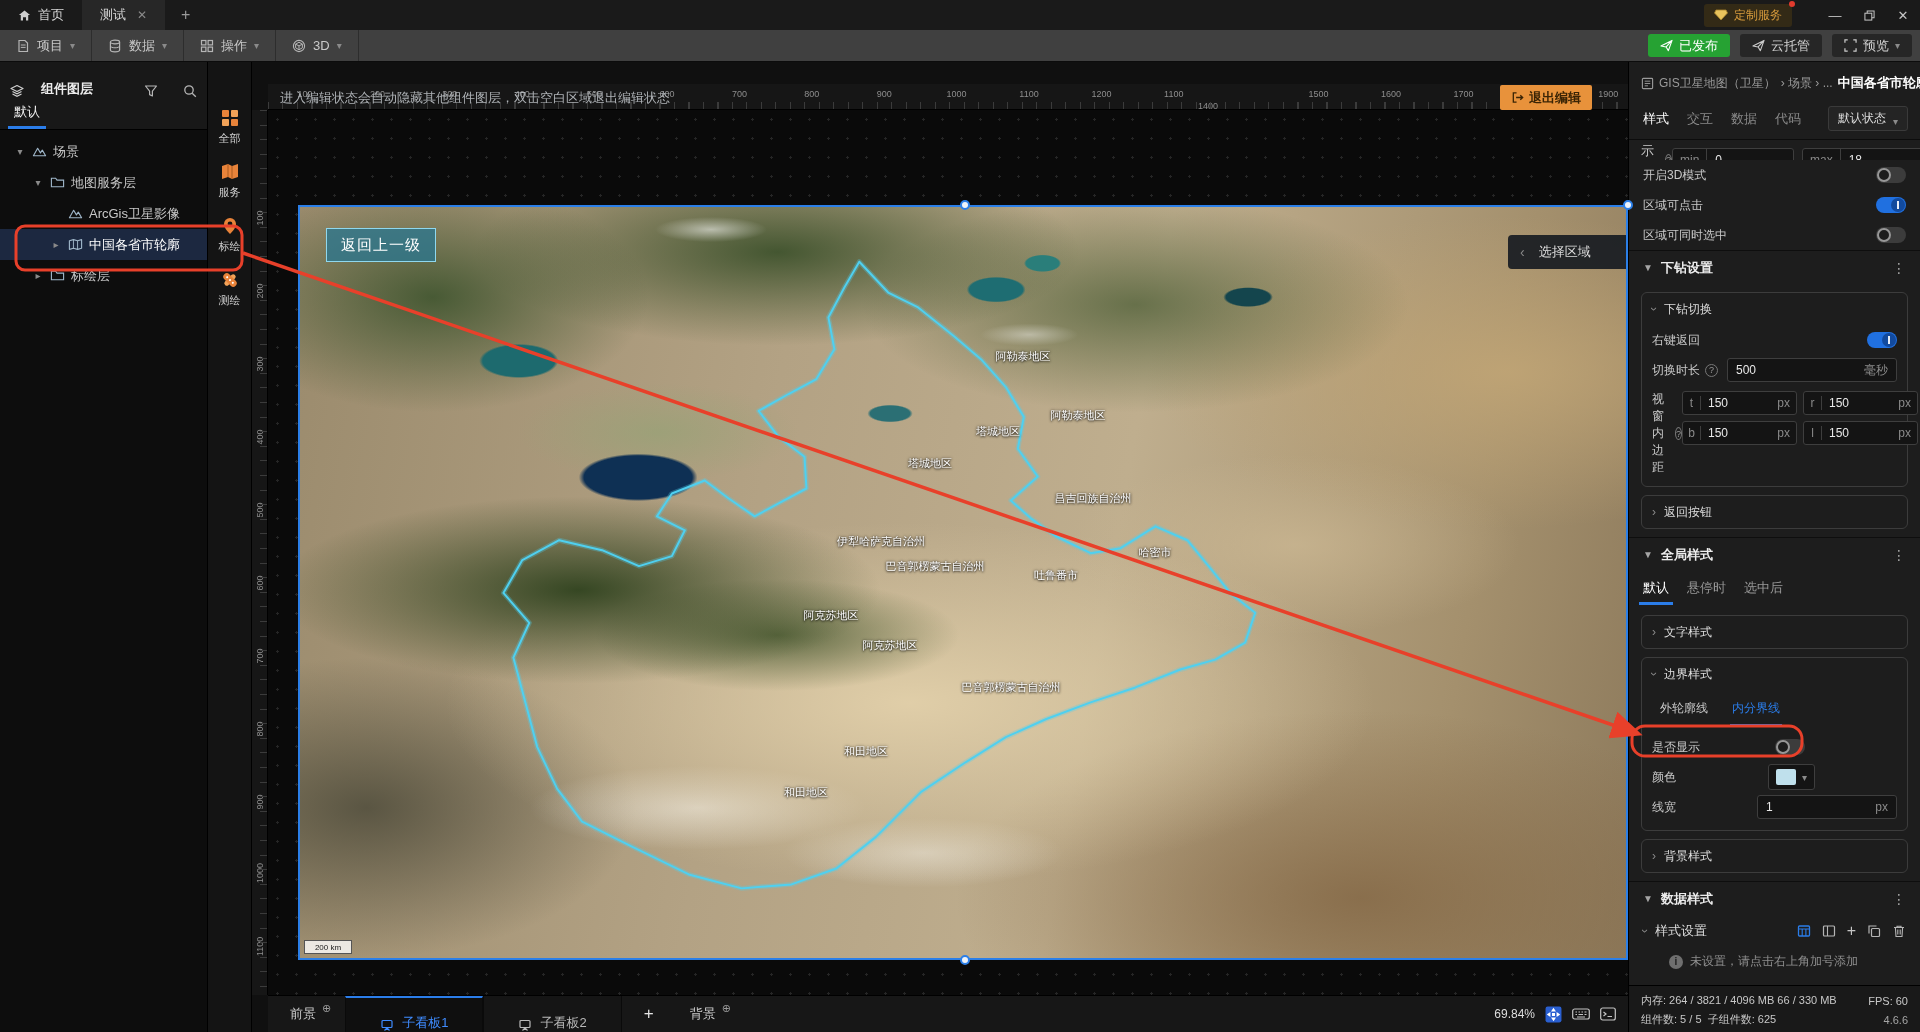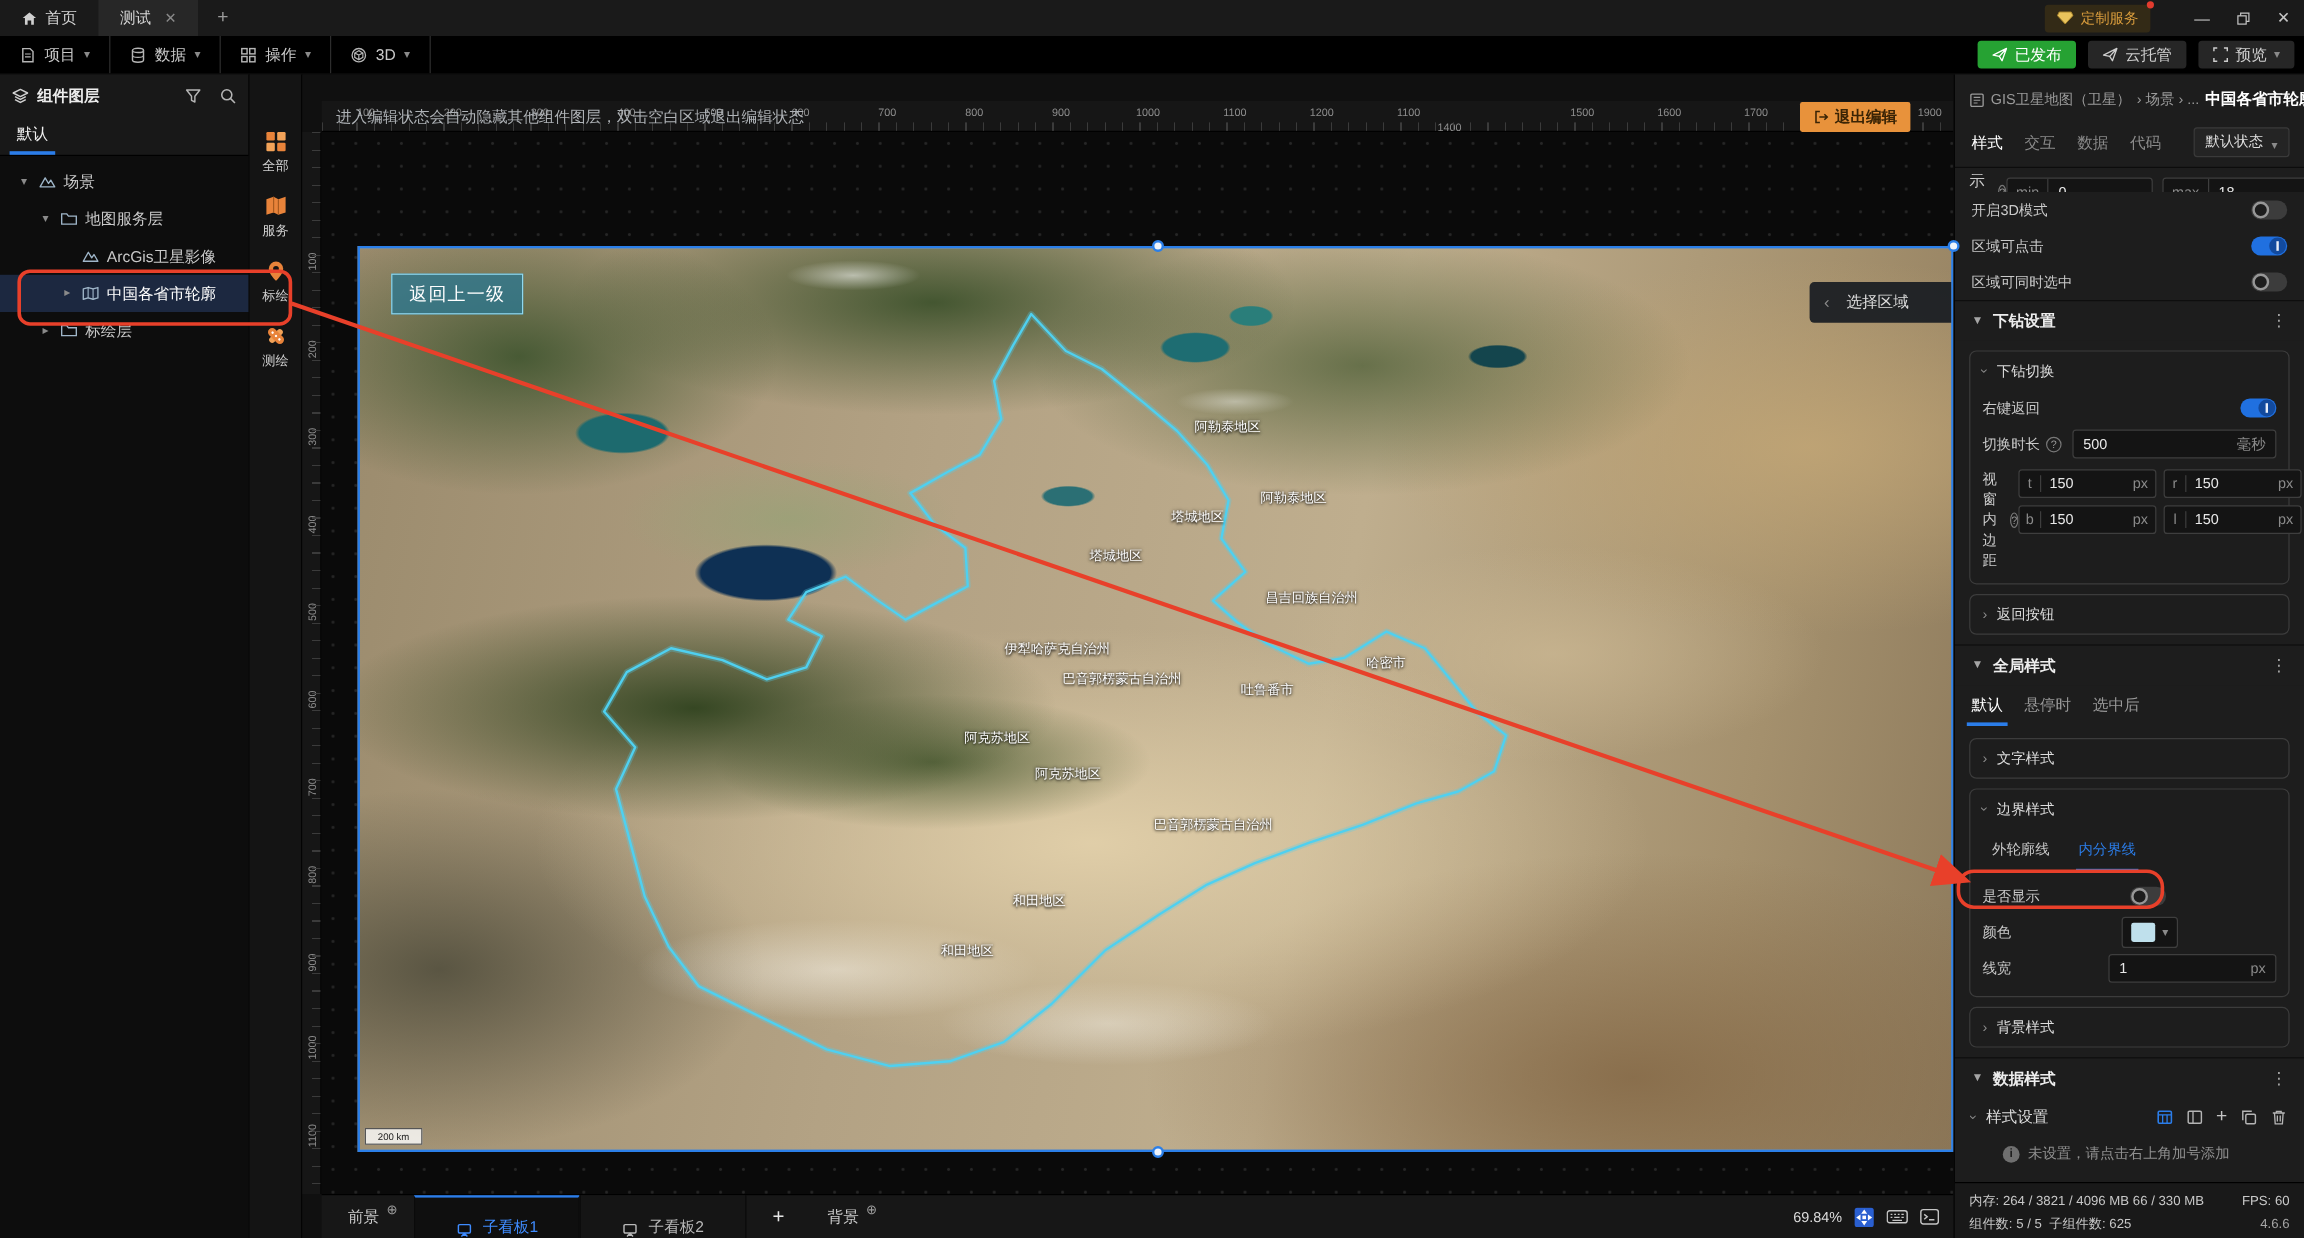--- a/index.html
+++ b/index.html
@@ -10,31 +10,31 @@
 .titlebar{position:absolute;left:0;top:0;width:1920px;height:30px;background:#1a1a1a;display:flex;align-items:stretch}
 .tb-tab{display:flex;align-items:center;gap:7px;padding:0 18px;color:#d6d6d6}
 .tb-tab.active{background:#272727}
 .tb-close{color:#8a8a8a;font-size:12px;margin-left:4px}
 .tb-plus{display:flex;align-items:center;padding:0 16px;color:#9a9a9a;font-size:16px}
 .tb-right{margin-left:auto;display:flex;align-items:center;gap:0}
 .badge{position:relative;display:flex;align-items:center;gap:6px;background:#332a16;border-radius:3px;padding:3px 10px;margin-right:26px;color:#d79b3c;font-size:12px}
 .badge .dot{position:absolute;right:-3px;top:-3px;width:6px;height:6px;border-radius:50%;background:#e23b2e}
 .winbtn{width:34px;height:30px;display:flex;align-items:center;justify-content:center;color:#c5c5c5}
 
-.menubar{position:absolute;left:0;top:30px;width:1920px;height:32px;background:#000000;border-bottom:1px solid #0c0c0c;display:flex;align-items:center}
+.menubar{position:absolute;left:0;top:30px;width:1920px;height:32px;background:#404040;border-bottom:1px solid #0c0c0c;display:flex;align-items:center}
 .mitem{display:flex;align-items:center;gap:7px;padding:0 16px;height:100%;color:#c9c9c9;border-right:1px solid #2d2d2d}
 .mitem:first-child{border-left:none}
 .chev{color:#8a8a8a;font-size:10px}
 .mb-right{margin-left:auto;display:flex;align-items:center;gap:10px;padding-right:8px}
 .btn{display:flex;align-items:center;gap:6px;height:23px;padding:0 12px;border-radius:3px;font-size:13px}
 .btn.green{background:#26a233;color:#fff}
 .btn.dark{background:#262626;color:#cfcfcf}
 
 .left-panel{position:absolute;left:0;top:62px;width:208px;height:970px;background:#181818;border-right:1px solid #000}
-.lp-head{height:36px;display:flex;align-items:center;gap:7px;padding:0 10px;color:#ececec;font-weight:bold}
+.lp-head{height:36px;display:flex;align-items:flex-end;gap:17px;padding:0 10px;color:#ececec;font-weight:bold}
 .lp-head .sp{flex:1}
 .lp-tabs{height:32px;border-bottom:1px solid #000;display:flex;align-items:flex-end;padding:0 14px}
 .lp-tab{color:#f0f0f0;padding-bottom:8px;position:relative}
 .lp-tab::after{content:"";position:absolute;left:-6px;right:-6px;bottom:0;height:3px;background:#2b7de9}
 .tree{position:absolute;left:0;top:68px;right:0;bottom:0;background:#0d0d0d;padding-top:6px}
 .tree-row{height:31px;display:flex;align-items:center;gap:6px;color:#c9c9c9}
 .tree-row.lv0{padding-left:14px}.tree-row.lv1{padding-left:32px}.tree-row.lv2{padding-left:50px}
 .tree-row.sel{background:#1c2840;color:#fff}
 .exp{width:12px;color:#8a8a8a;font-size:10px;text-align:center}
 

